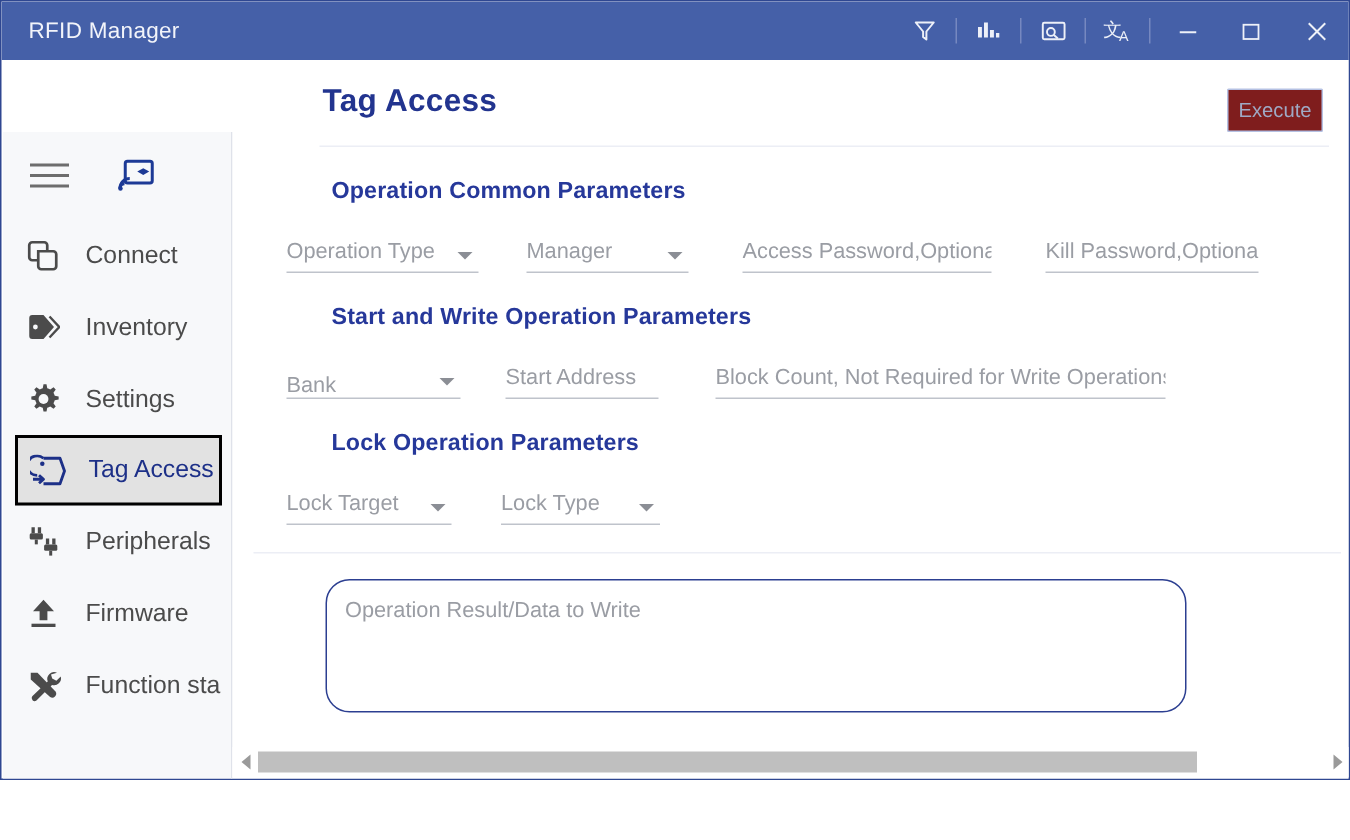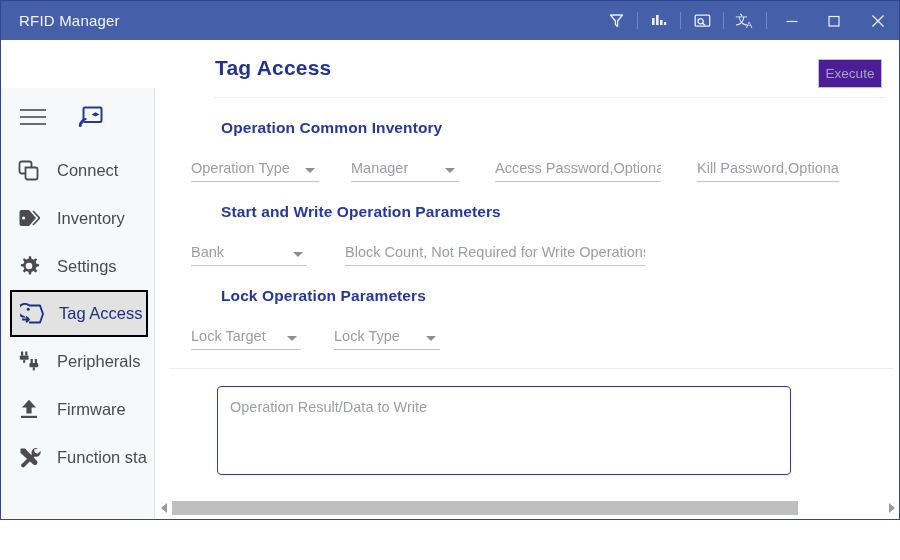--- a/index.html
+++ b/index.html
@@ -166,21 +166,21 @@
     color: #22348f;
     font-weight: 600;
     letter-spacing: 0.2px;
   }
   .execute-btn {
     position: absolute;
     right: 18px; top: 19px;
     width: 62px;
     height: 27px;
     border: 1px solid #b5c1e3;
-    background: #4c1d95;
+    background: #7f1d1d;
     color: #9fa9c4;
     font-size: 13.5px;
     font-family: "Liberation Sans", sans-serif;
     display: flex;
     align-items: center;
     justify-content: center;
     border-radius: 1px;
     cursor: pointer;
   }
   .divider {
@@ -229,33 +229,33 @@
     border-right: 5px solid transparent;
     border-top: 5px solid #8b8e95;
   }
 
   
   .w-optype { width: 128px; }
   .w-antenna { width: 108px; margin-left: 32px; }
   .w-access { width: 166px; margin-left: 36px; }
   .w-kill { width: 142px; margin-left: 36px; }
 
-  .w-bank { width: 116px; }
+  .w-bank { width: 116px; align-items: flex-end; }
   .w-start { width: 102px; margin-left: 30px; }
   .w-block { width: 300px; margin-left: 38px; }
 
   .w-locktarget { width: 110px; }
   .w-locktype { width: 106px; margin-left: 33px; }
 
   .result-box {
     margin: 17px 0 0 62px;
     width: 574px;
     height: 89px;
     border: 1px solid #2c3f91;
-    border-radius: 4px;
+    border-radius: 16px;
     box-sizing: border-box;
     background: #ffffff;
     cursor: text;
   }
   .result-box .ph {
     display: block;
     font-size: 14.5px;
     color: #9a9da4;
     padding: 12px 0 0 12px;
   }
@@ -485,21 +485,21 @@
   </div>
 
   <div class="main">
 
     <div class="page-head">
       <div class="page-title">Tag Access</div>
       <div class="execute-btn">Execute</div>
     </div>
     <div class="divider"></div>
 
-    <div class="section-title">Operation Common Inventory</div>
+    <div class="section-title">Operation Common Parameters</div>
     <div class="field-row">
       <div class="field select w-optype">
         <span class="ph">Operation Type</span>
         <span class="caret"></span>
       </div>
       <div class="field select w-antenna">
         <span class="ph">Manager</span>
         <span class="caret"></span>
       </div>
       <div class="field w-access">
@@ -509,20 +509,23 @@
         <span class="ph">Kill Password,Optional</span>
       </div>
     </div>
 
     <div class="section-title">Start and Write Operation Parameters</div>
     <div class="field-row">
       <div class="field select w-bank">
         <span class="ph">Bank</span>
         <span class="caret"></span>
       </div>
+      <div class="field w-start">
+        <span class="ph">Start Address</span>
+      </div>
       <div class="field w-block">
         <span class="ph">Block Count, Not Required for Write Operations</span>
       </div>
     </div>
 
     <div class="section-title">Lock Operation Parameters</div>
     <div class="field-row">
       <div class="field select w-locktarget">
         <span class="ph">Lock Target</span>
         <span class="caret"></span>

